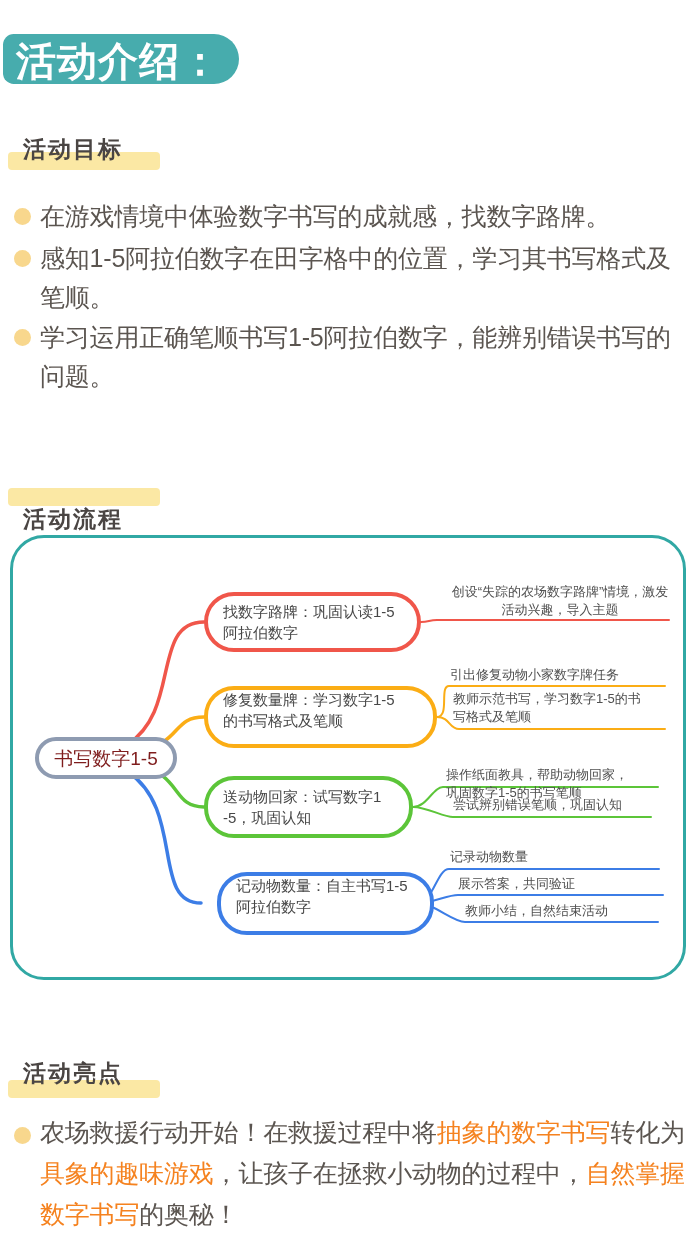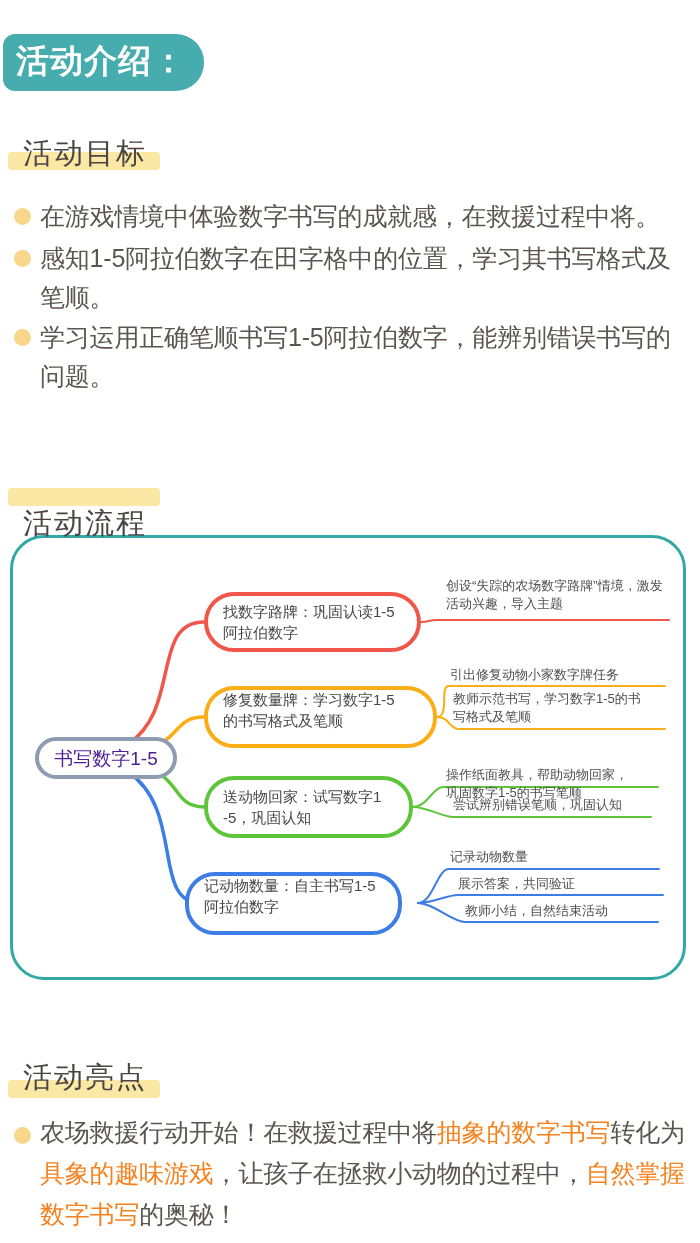--- a/index.html
+++ b/index.html
@@ -3,29 +3,29 @@
 <meta charset="utf-8">
 <style>
   * { margin:0; padding:0; box-sizing:border-box; }
   html,body { background:#ffffff; }
   body {
     width:700px; height:1243px; position:relative; overflow:hidden;
     font-family:"Liberation Sans","DejaVu Sans",sans-serif;
   }
   
   .badge {
-    position:absolute; left:3px; top:34px; height:57px;
+    position:absolute; left:3px; top:34px; height:50px;
     background:#47ACAD; color:#ffffff;
-    font-size:33px; font-weight:bold; line-height:54px; letter-spacing:1px;
+    font-size:40px; font-weight:bold; line-height:54px; letter-spacing:1px;
     padding:0 18px 0 13px; border-radius:12px 28px 28px 12px;
   }
   
   .sec-head {
     position:absolute; left:23px; z-index:1;
-    font-size:29px; font-weight:normal; color:#4A4543; letter-spacing:2px;
+    font-size:23px; font-weight:bold; color:#4A4543; letter-spacing:2px;
   }
   .hl { position:absolute; left:8px; width:152px; height:18px;
         background:#FBE8A4; border-radius:4px; z-index:0; }
   .head-goals { top:134px; }  .hl-goals { top:152px; }
   .head-flow  { top:468px;margin-top:36px; }  .hl-flow  { top:488px; }
   .head-light { top:1058px; } .hl-light { top:1080px; }
   
   .bullet-item {
     position:absolute; left:0; width:697px;
     padding-left:40px; padding-right:2px;
@@ -49,48 +49,48 @@
   .mnode {
     position:absolute; z-index:1; background:#ffffff;
     display:flex; align-items:center;
     font-size:15px; line-height:21px; color:#474747;
     border:4px solid #c2410c; border-radius:30px;
     word-break:break-all;
   }
   .root {
     left:22px; top:199px; width:142px; height:42px;
     border-color:#8E9BB1; border-radius:21px;
-    justify-content:center; font-size:19px; color:#4c1d95; word-break:normal;
+    justify-content:center; font-size:19px; color:#7f1d1d; word-break:normal;
   }
   .n-red    { left:191px; top:54px;  width:217px; height:60px; border-color:#F0564A; padding:0 22px 0 15px; }
   .n-orange { left:191px; top:148px; width:233px; height:62px; border-color:#FBAD15; padding:0 38px 15px 15px; }
   .n-green  { left:191px; top:238px; width:209px; height:62px; border-color:#5CC539; padding:0 24px 0 15px; }
-  .n-blue   { left:172px; top:334px; width:217px; height:63px; border-color:#3C7DE6; padding:0 22px 16px 15px; }
+  .n-blue   { left:204px; top:334px; width:217px; height:63px; border-color:#3C7DE6; padding:0 22px 16px 15px; }
   .leaf {
     position:absolute; z-index:1;
     font-size:13px; line-height:18px; color:#4F4F4F; word-break:break-all;
   }
-  .l-r1 { left:433px; top:39px;  width:228px; }
+  .l-r1 { left:433px; top:45px;  width:228px;text-align:center; }
   .l-o1 { left:437px; top:128px; width:250px; }
   .l-o2 { left:440px; top:152px; width:195px; }
   .l-g1 { left:433px; top:212px; width:188px;margin-top:16px; }
   .l-g2 { left:440px; top:258px; width:250px; }
   .l-b1 { left:437px; top:310px; width:250px; }
   .l-b2 { left:445px; top:337px; width:250px; }
   .l-b3 { left:452px; top:364px; width:250px; }
 </style>
 </head>
 <body>
 
 <div class="badge">活动介绍：</div>
 
 <div class="hl hl-goals"></div>
 <div class="sec-head head-goals">活动目标</div>
 
-<div class="bullet-item item1">在游戏情境中体验数字书写的成就感，在救援过程中将。</div>
+<div class="bullet-item item1">在游戏情境中体验数字书写的成就感，找数字路牌。</div>
 <div class="bullet-item item2">感知1-5阿拉伯数字在田字格中的位置，学习其书写格式及笔顺。</div>
 <div class="bullet-item item3">学习运用正确笔顺书写1-5阿拉伯数字，能辨别错误书写的问题。</div>
 
 <div class="hl hl-flow"></div>
 <div class="sec-head head-flow">活动流程</div>
 
 <div class="mindmap">
   <svg viewBox="0 0 670 439">
 
     <path d="M 115 206 C 168 172 138 84 191 84" stroke="#F0564A" stroke-width="3.5" fill="none" stroke-linecap="round"></path>

